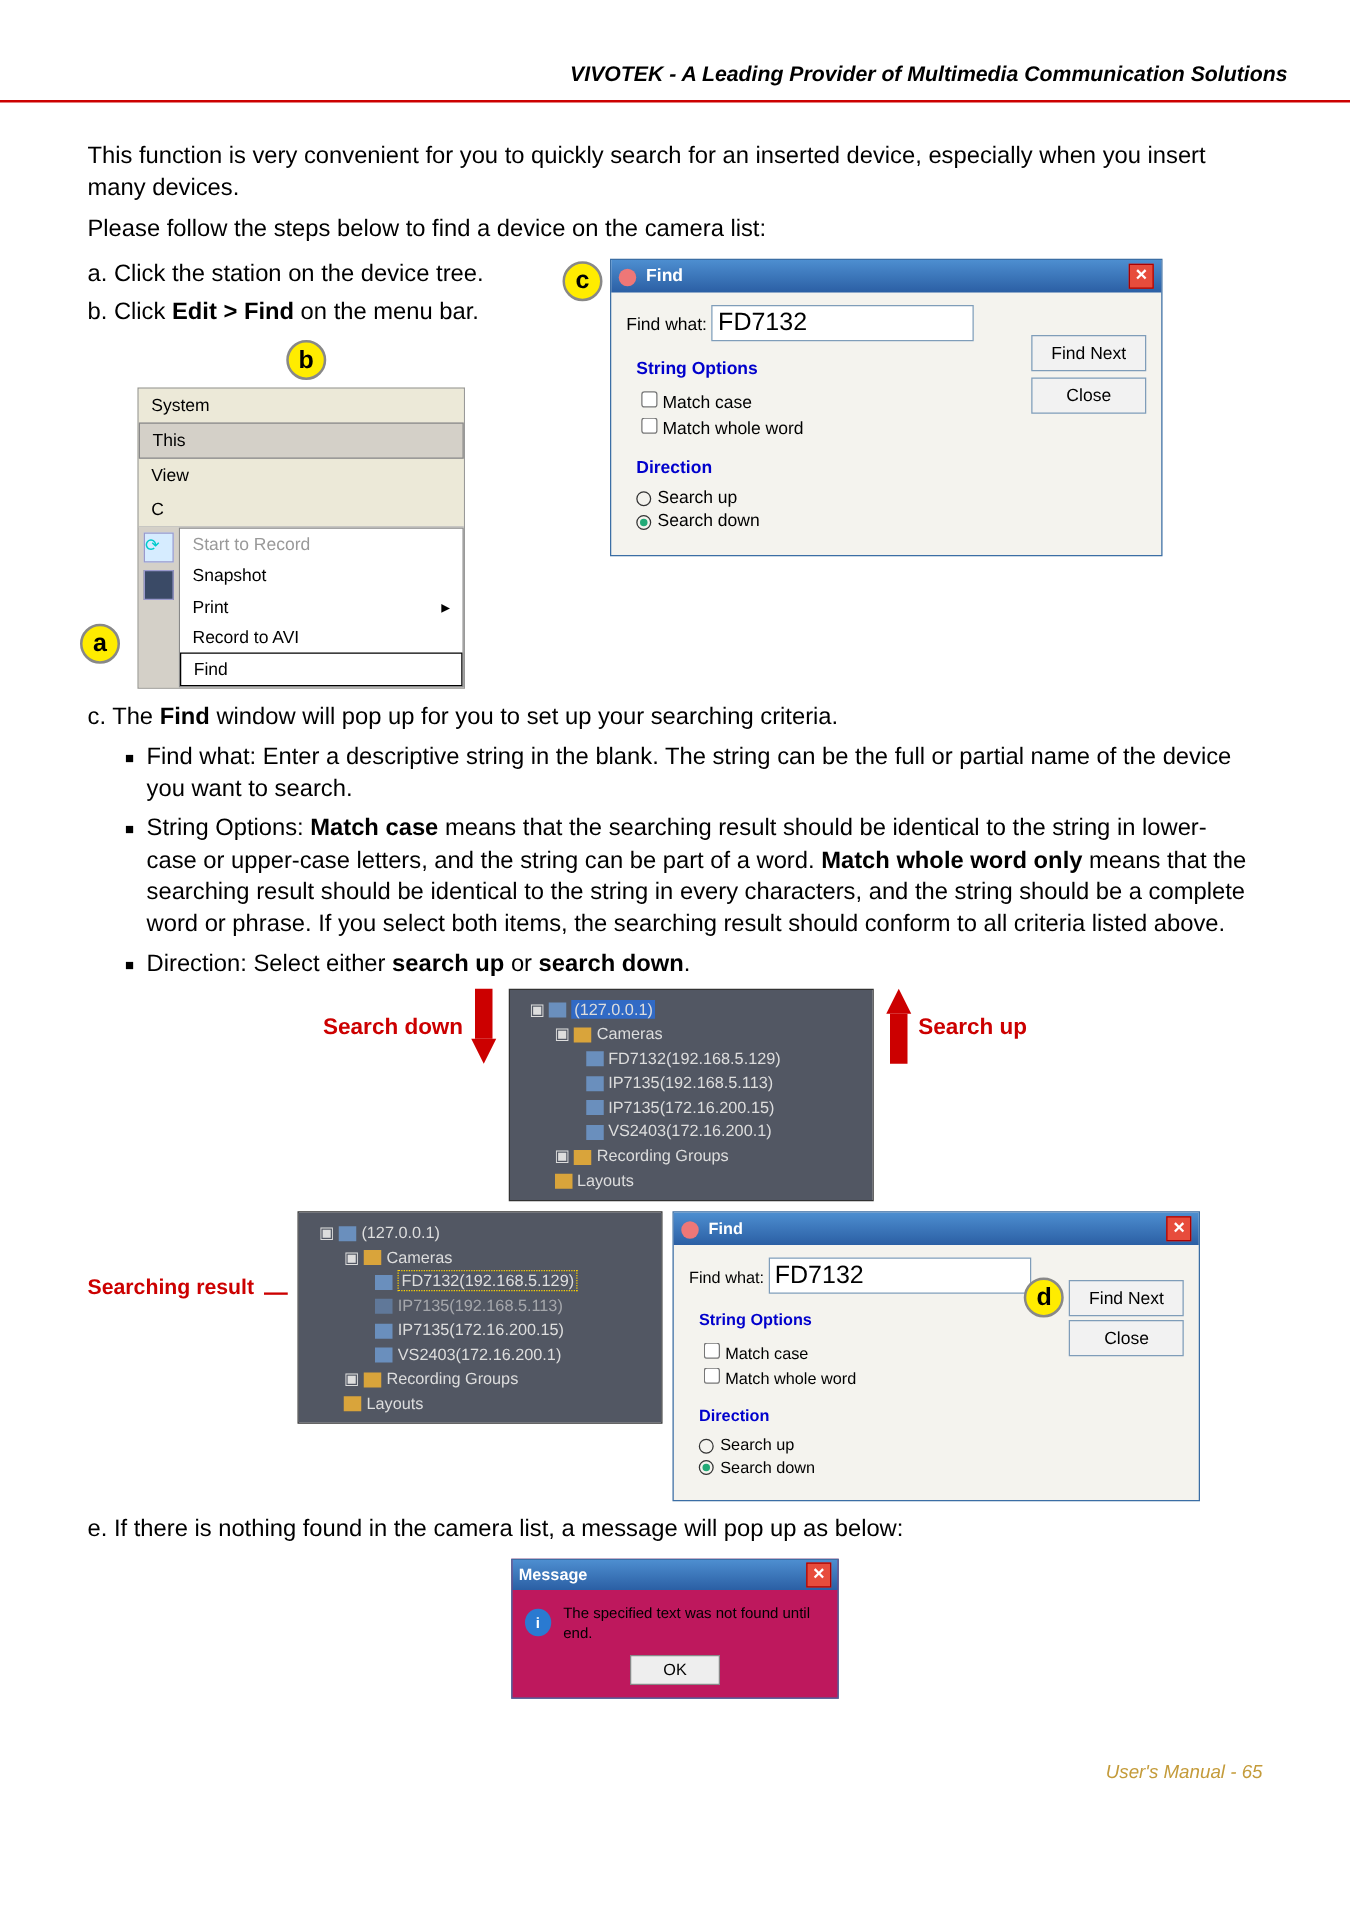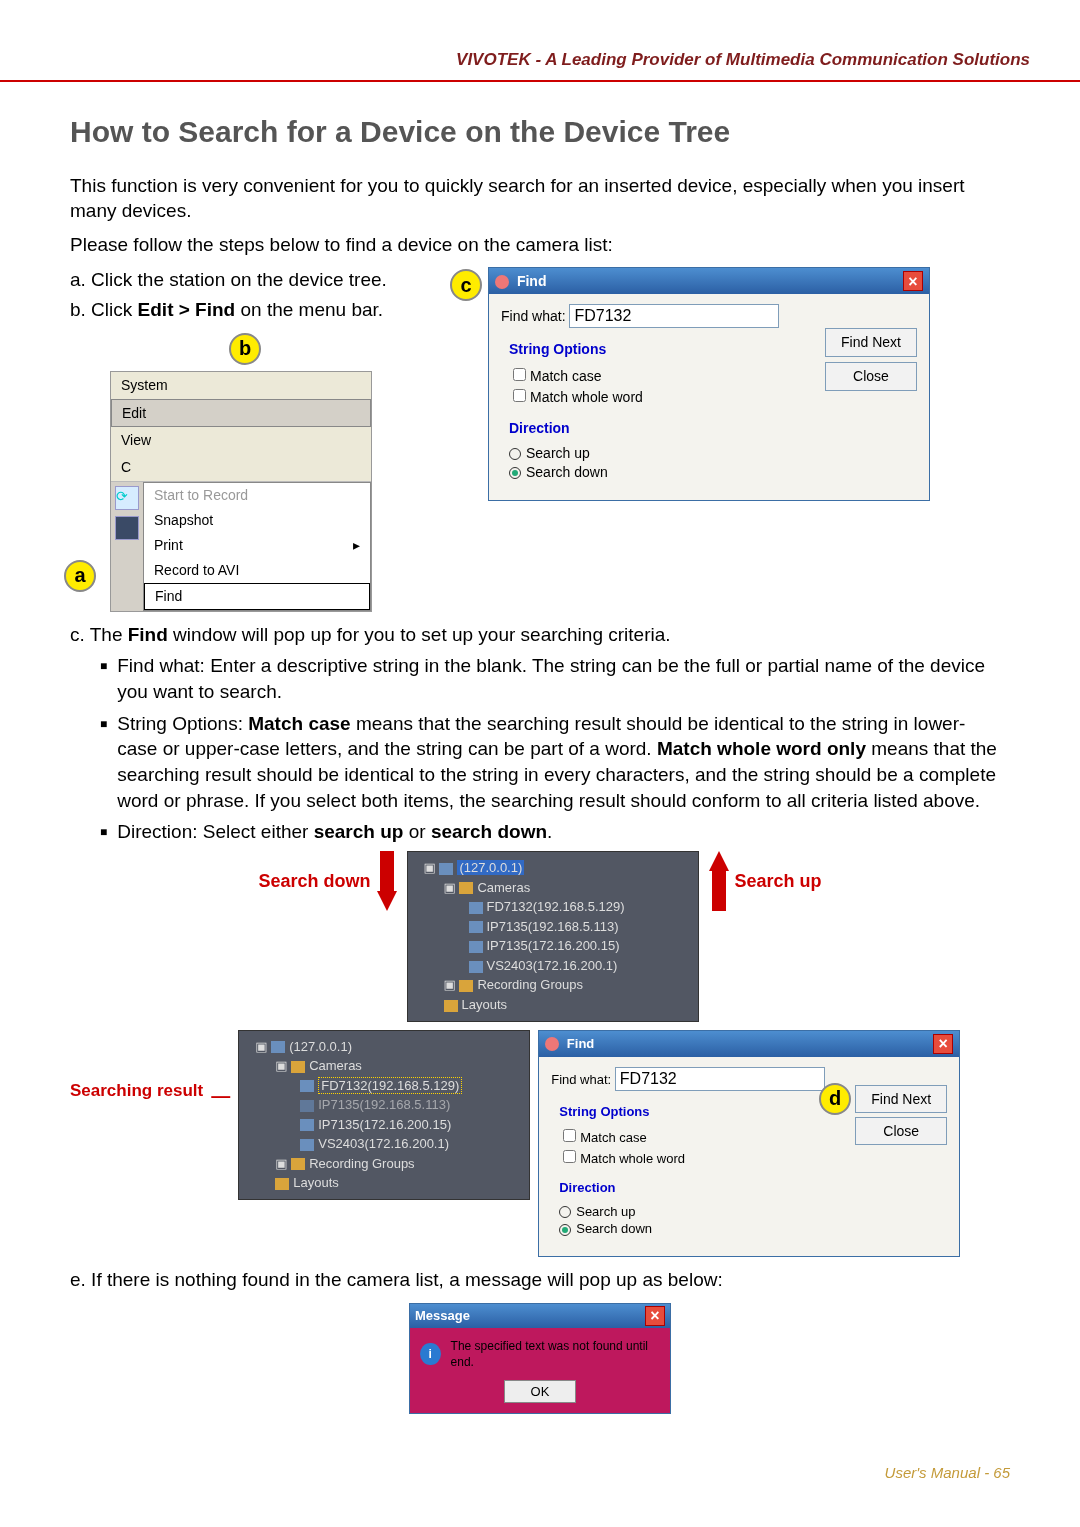--- a/index.html
+++ b/index.html
@@ -8,21 +8,21 @@
     background: #fff;
     width: 1080px;
   }
   .header-bar {
     background: #fff;
     padding: 50px 50px 10px 50px;
     border-bottom: 2px solid #c00;
     text-align: right;
   }
   .header-bar span {
-    color: #7f1d1d;
+    color: #000000;
     font-style: italic;
     font-weight: bold;
     font-size: 17px;
   }
   .page-wrap {
     padding: 30px 70px 30px 70px;
     font-size: 19px;
     line-height: 1.35;
     color: #000;
   }
@@ -86,21 +86,21 @@
   }
   .fd-body { padding: 10px 12px; }
   .fd-row { margin-bottom: 8px; }
   .fd-label { display: inline-block; }
   .fd-input {
     width: 200px;
     border: 1px solid #7f9db9;
     background: #fff;
     padding: 2px 4px;
     font-family: inherit;
-    font-size: 16px;
+    font-size: 20px;
   }
   .fd-btn {
     position: absolute;
     right: 12px;
     width: 90px;
     border: 1px solid #7f9db9;
     background: #f2f2f2;
     padding: 4px 0;
     text-align: center;
     font-size: 14px;
@@ -243,40 +243,39 @@
 </style>
 </head>
 <body>
 
 <div class="header-bar">
   <span>VIVOTEK - A Leading Provider of Multimedia Communication Solutions</span>
 </div>
 
 <div class="page-wrap">
 
-  <h1>How to Search for a Device on the Device Tree</h1>
 
   <div class="para">This function is very convenient for you to quickly search for an inserted device, especially when you insert many devices.</div>
   <div class="para">Please follow the steps below to find a device on the camera list:</div>
 
   <div class="figures-row">
     <div class="left-steps">
       <div class="step">a. Click the station on the device tree.</div>
       <div class="step">
         <span>b. Click </span><span class="bold">Edit &gt; Find</span><span> on the menu bar.</span>
       </div>
 
       <div style="position:relative; margin-top:10px;">
         <div style="text-align:center;">
           <span class="badge">b</span>
         </div>
         <div class="menu-fig" style="margin-left:40px; margin-top:6px;">
           <div class="menu-bar">
             <div>System</div>
-            <div class="active">Edit</div>
+            <div class="active">This</div>
             <div>View</div>
             <div>C</div>
           </div>
           <div style="display:flex;">
             <div class="toolbar-strip" style="flex-direction:column;">
               <div class="tstrip-icon" style="background:#d6ecff;color:#0cc;">⟳</div>
               <div class="tstrip-icon" style="background:#3a4a66;"></div>
             </div>
             <div class="menu-list" style="flex:1;">
               <div style="color:#999;">Start to Record</div>

